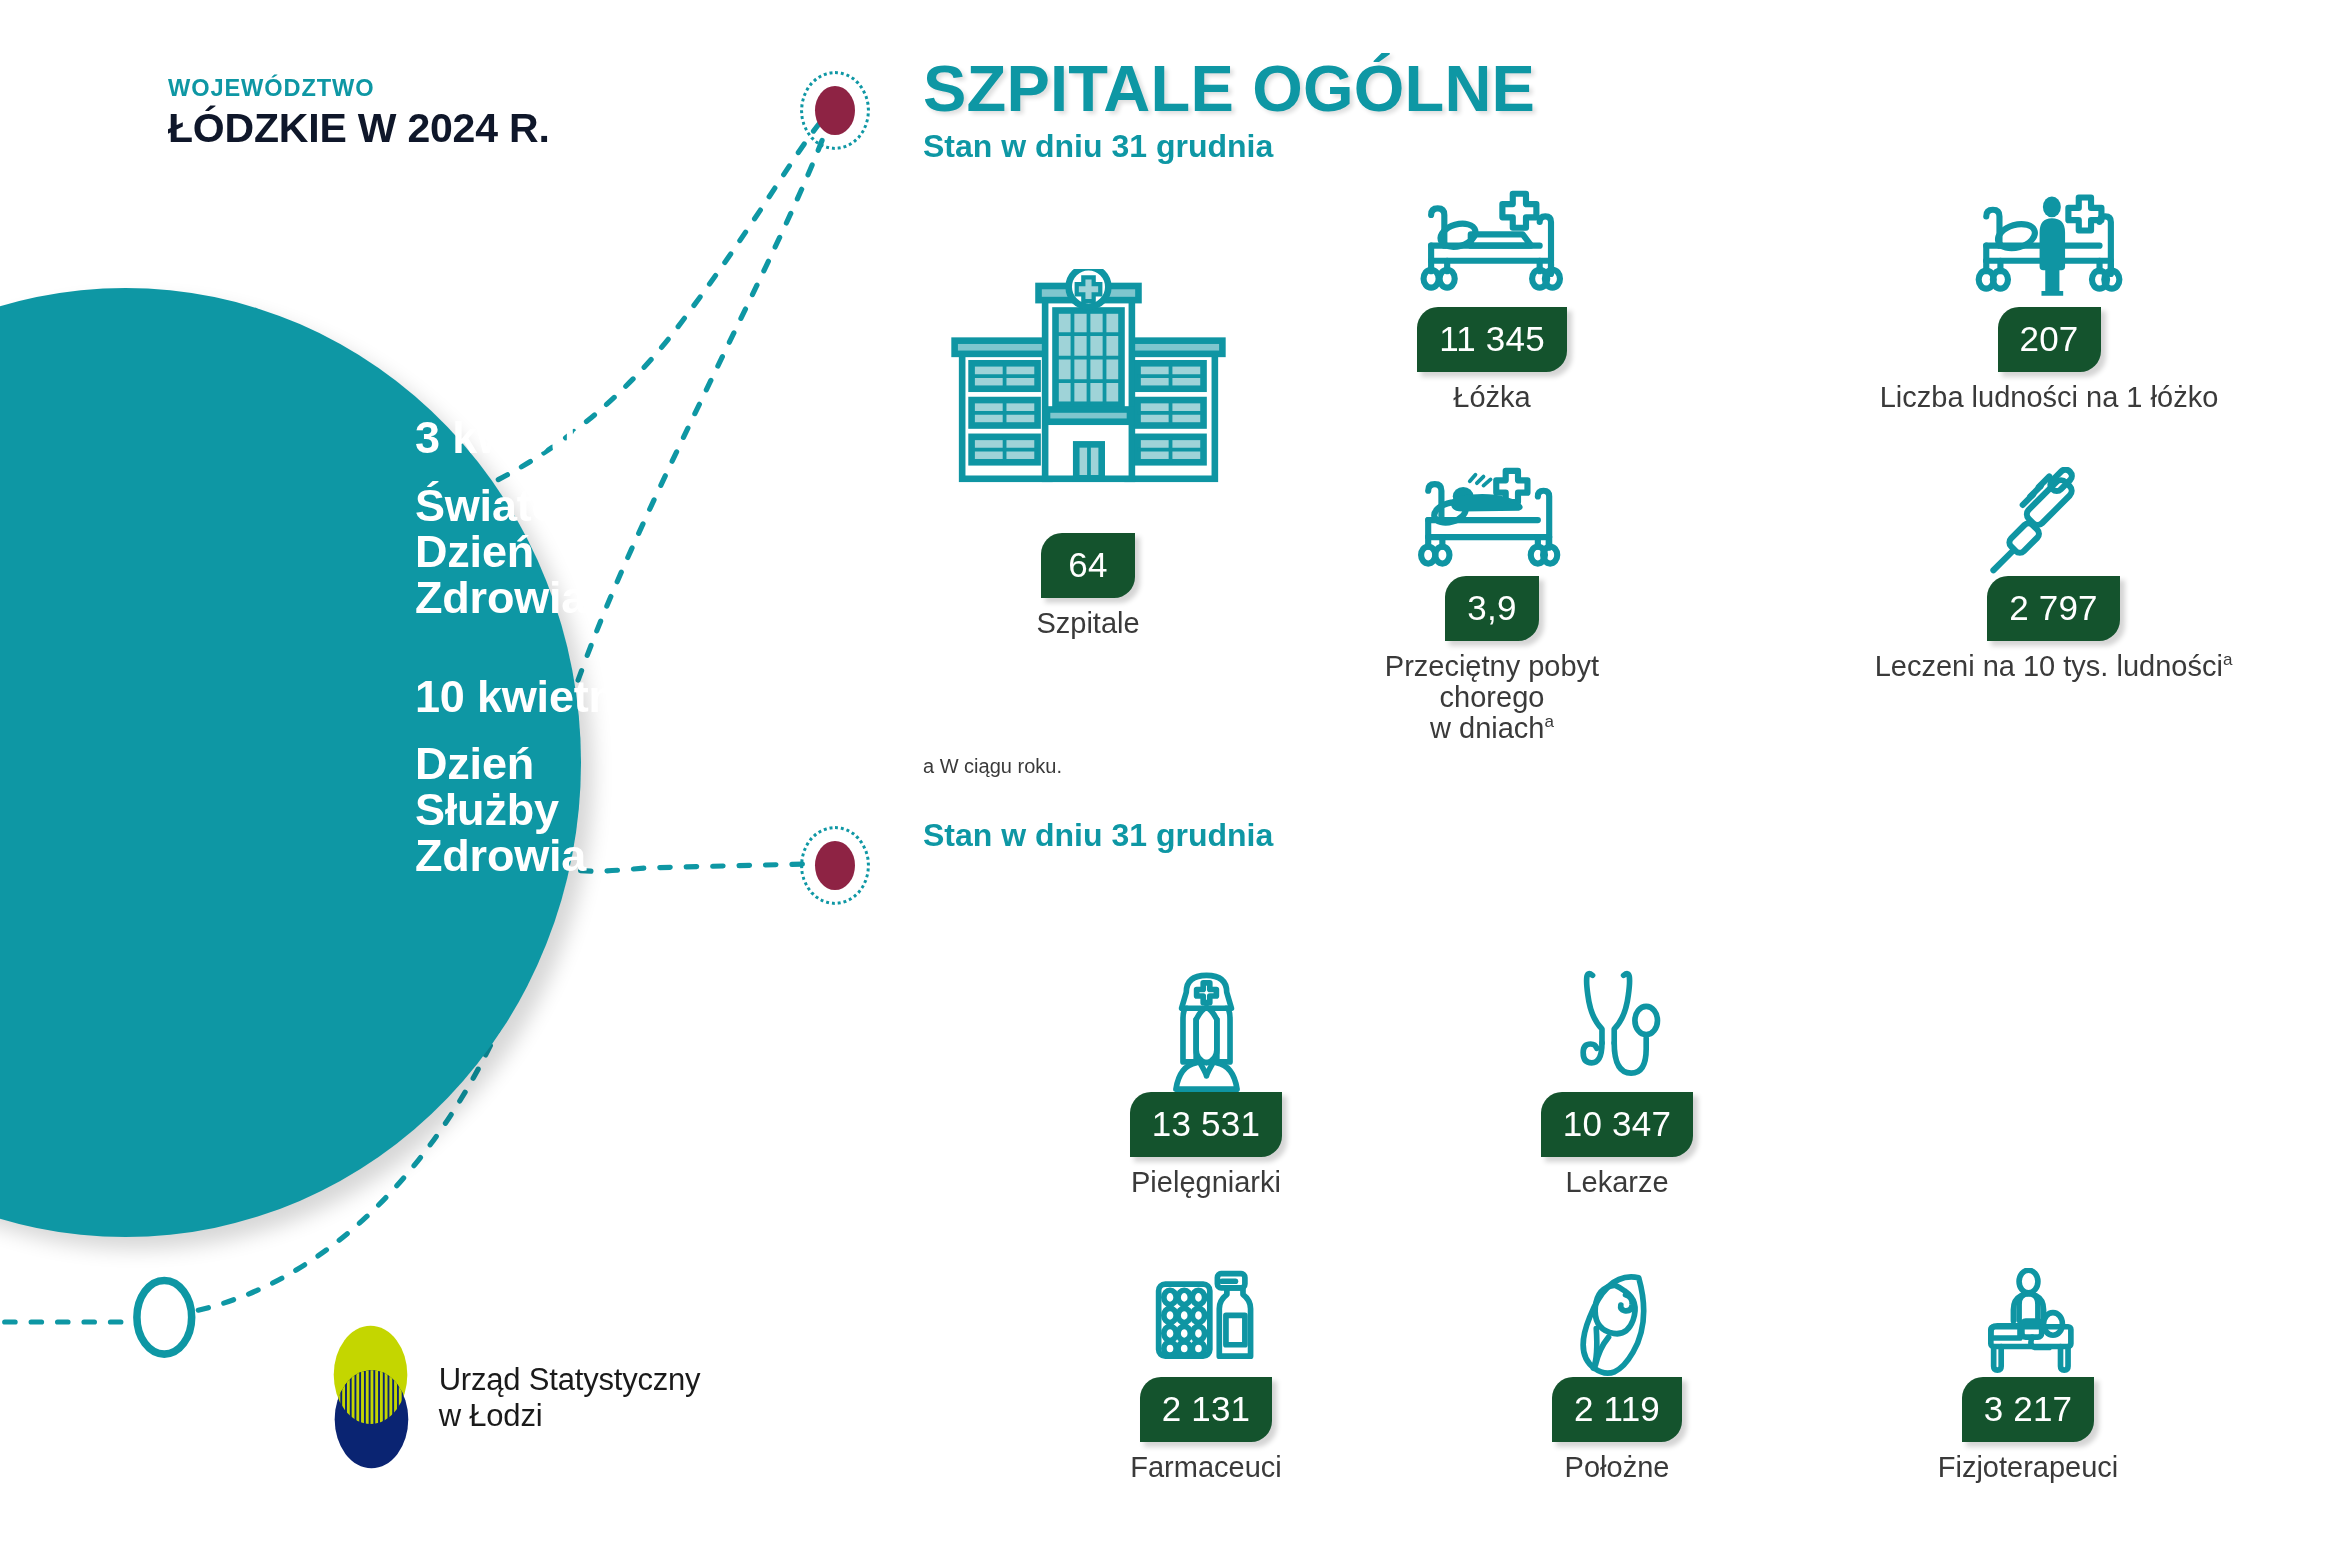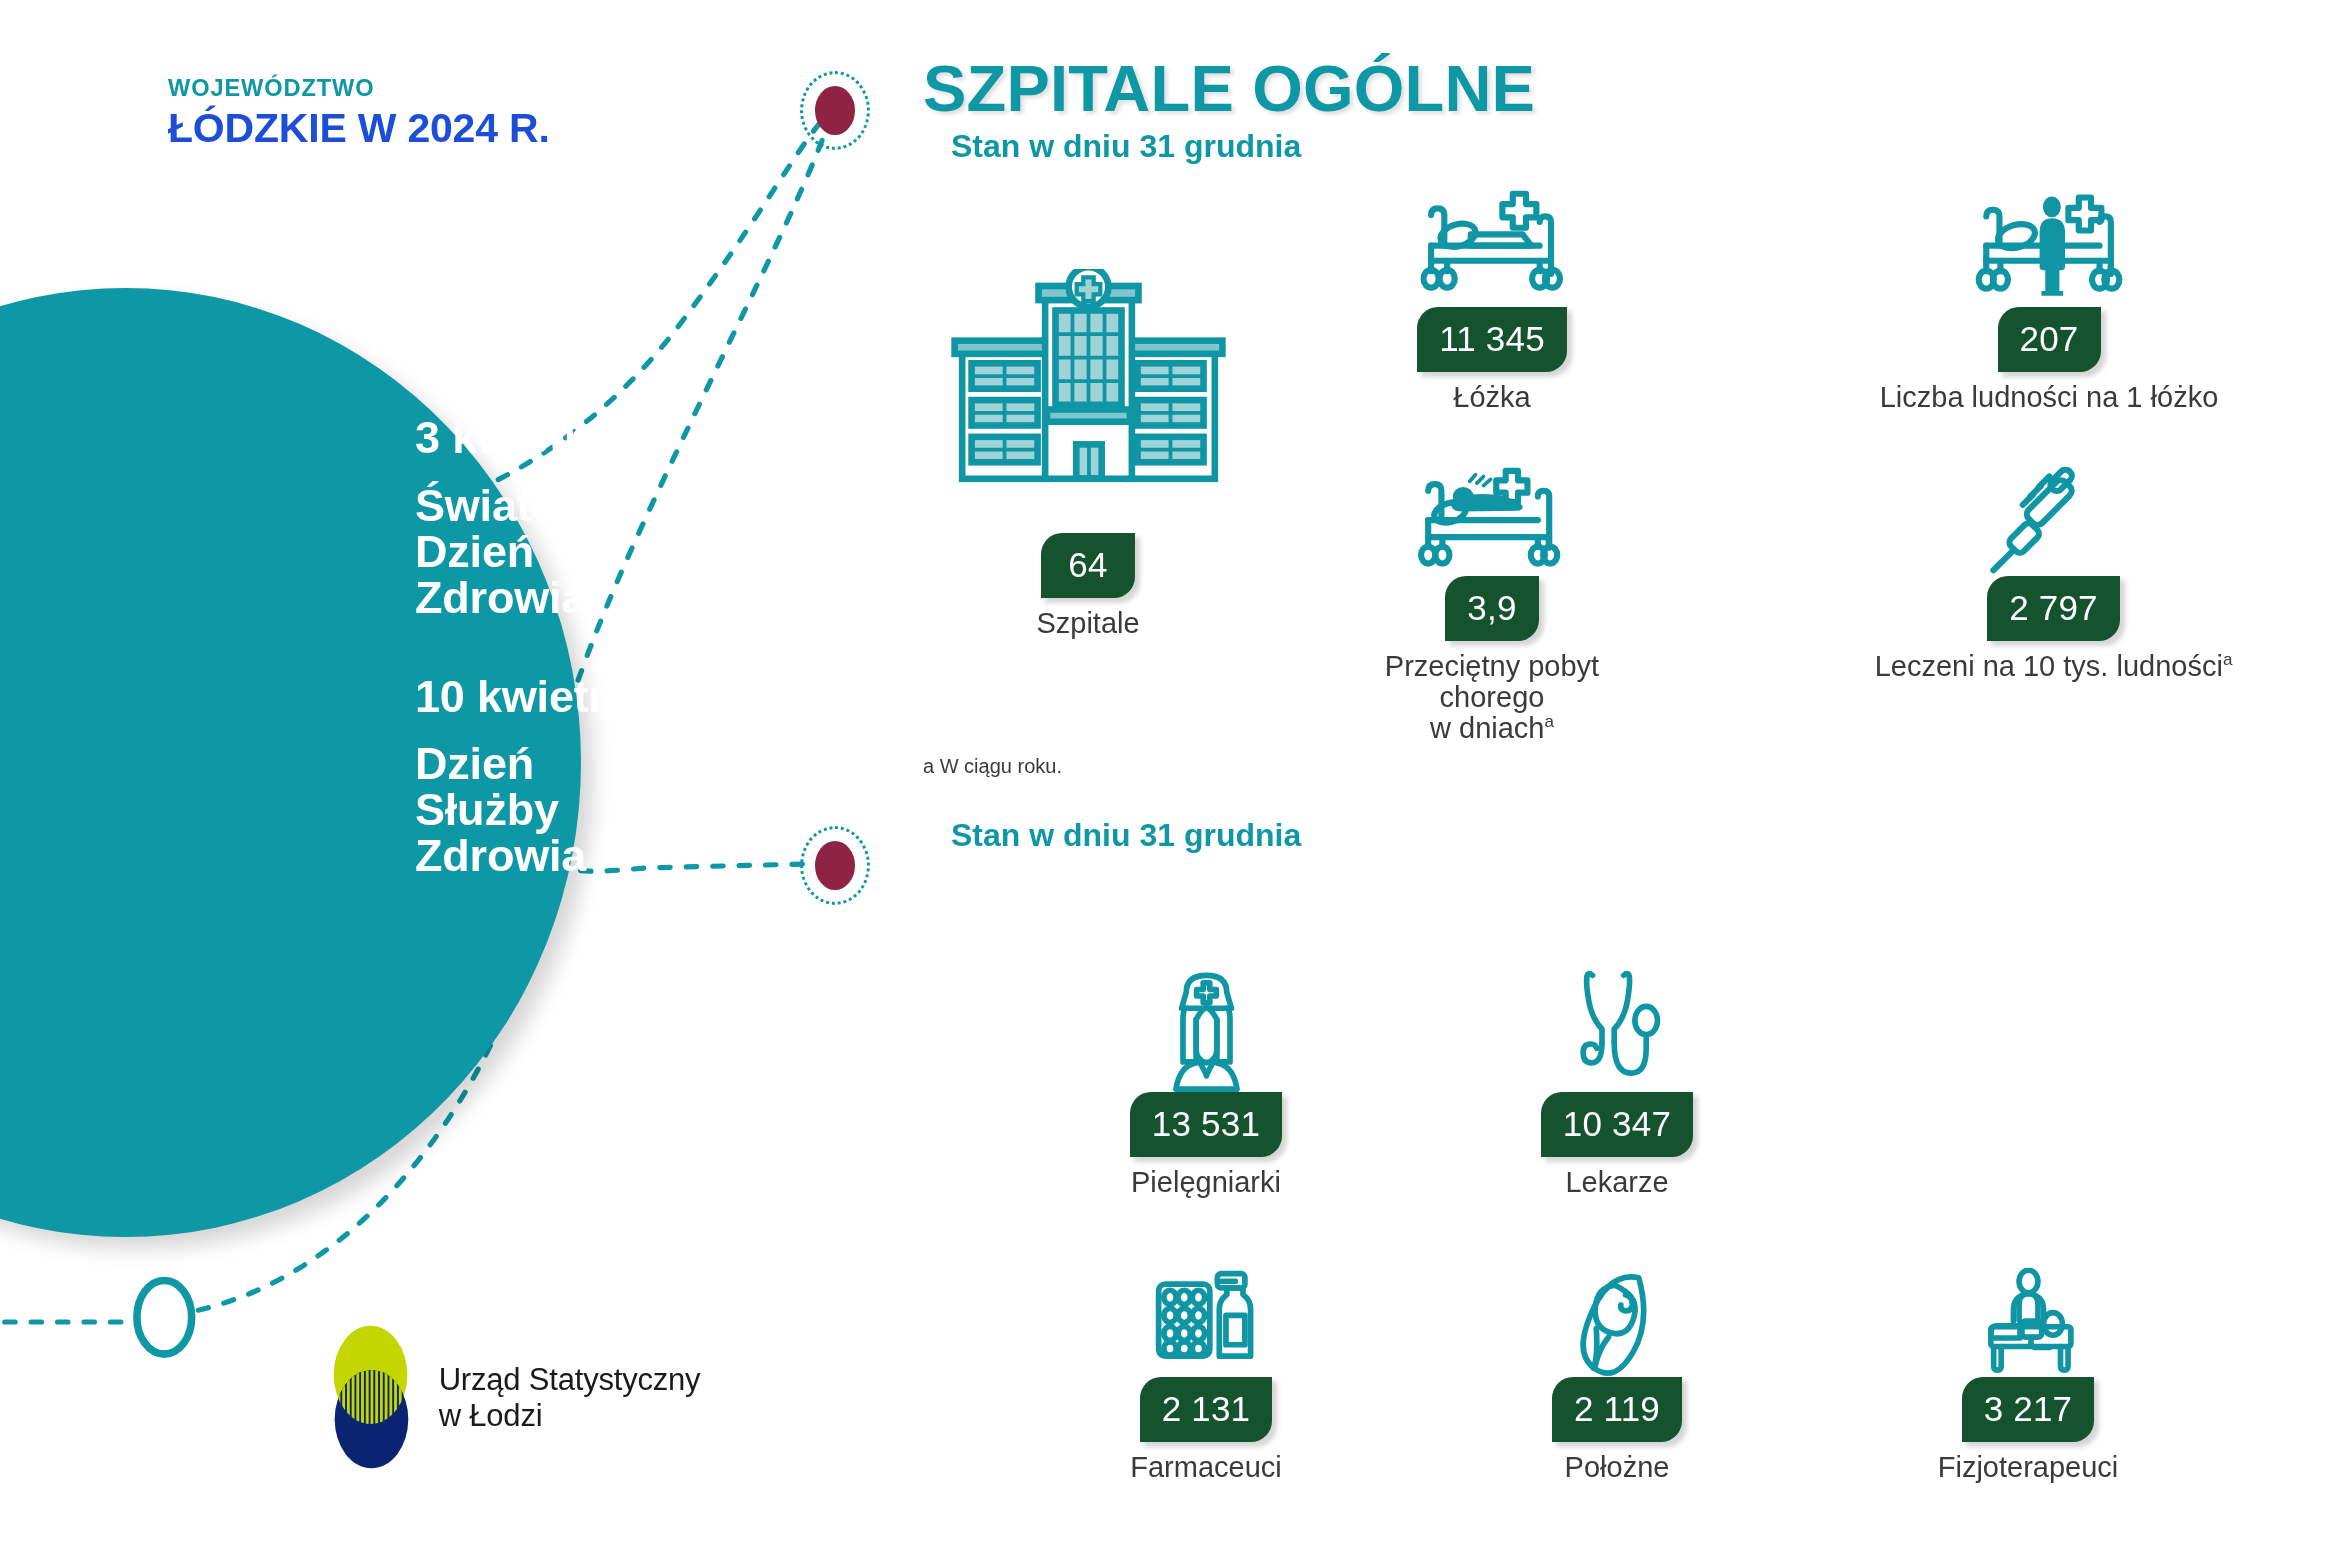--- a/index.html
+++ b/index.html
@@ -36,35 +36,35 @@
   .gap-sm { height:22px; }
   .gap-lg { height:53px; }
 
   
   .hdr-left { position:absolute; left:168px; top:76px; }
   .hdr-kicker {
     font-size:23.6px; font-weight:700; color:#0E97A4;
     letter-spacing:0.9px; font-stretch:condensed; line-height:1.1;
   }
   .hdr-main {
-    font-size:41px; font-weight:800; color:#1d4ed8;
+    font-size:41px; font-weight:800; color:#0f172a;
     letter-spacing:-0.2px; line-height:1.05; margin-top:4.7px;
     white-space:nowrap;
   }
 
   
   .sec-hdr { position:absolute; }
   .sec-title {
     font-size:65px; font-weight:800; color:#0E97A4;
     letter-spacing:0.2px; line-height:1; white-space:nowrap;
     text-shadow: 3.3px 3.3px 4.2px rgba(0,0,0,0.13);
   }
   .sec-sub {
     font-size:32px; font-weight:700; color:#0E97A4;
-    line-height:1; margin-top:9.4px; white-space:nowrap;margin-left:28px;
+    line-height:1; margin-top:9.4px; white-space:nowrap;
   }
   .sec-dot {
     position:absolute; width:40px; height:49px;
     background:#8E2344; border-radius:50%;
   }
   .sec-dot-ring {
     position:absolute; width:70px; height:79px;
     border:3.3px dotted #0E97A4; border-radius:50%;
   }
 

